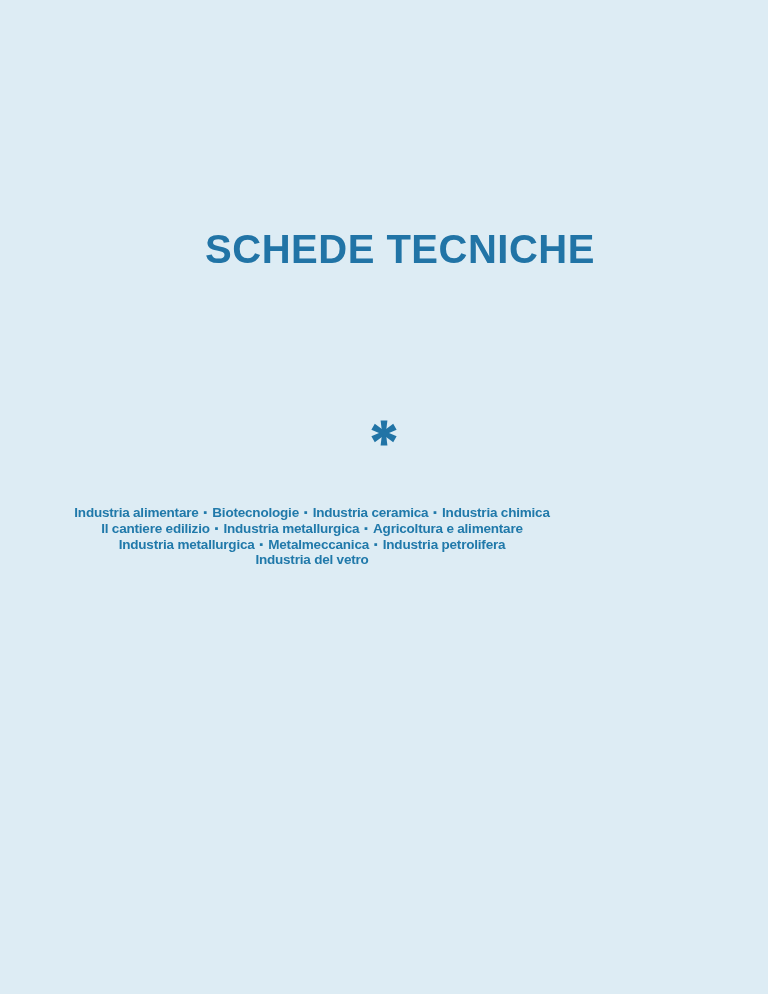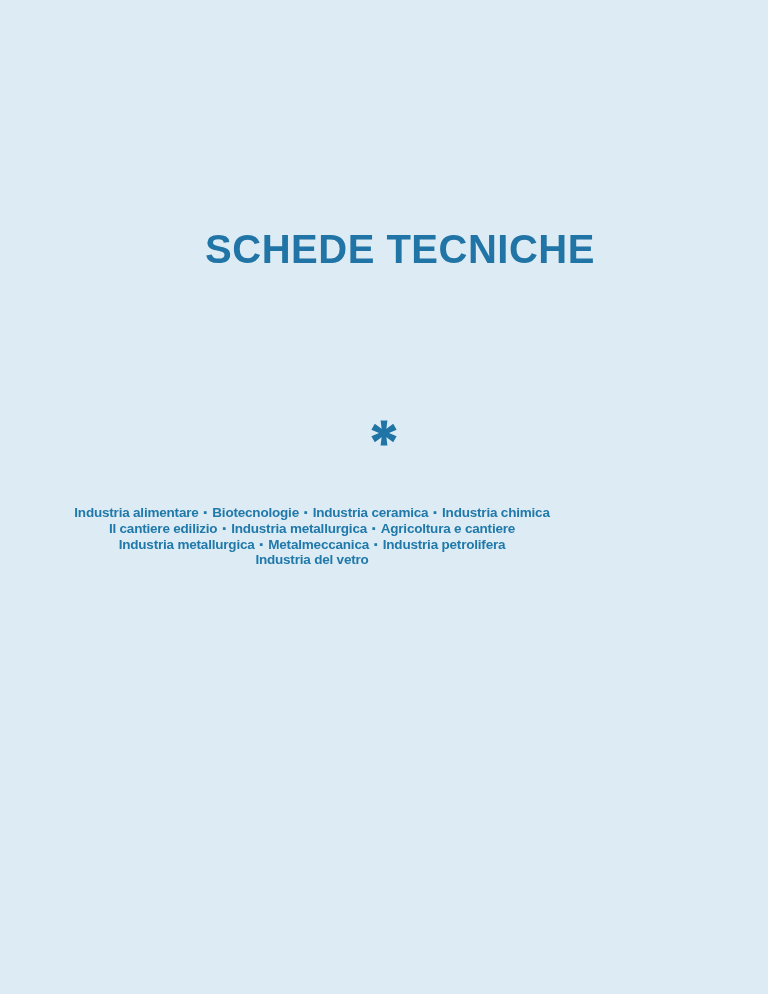--- a/index.html
+++ b/index.html
@@ -81,18 +81,18 @@
       <g id="ast" transform="translate(15,15)">
         <polygon class="ast-bar" points="-3.4,-12.6 3.4,-12.6 1.9,0 3.4,12.6 -3.4,12.6 -1.9,0" fill="#2174a6"></polygon>
         <polygon class="ast-bar" points="-3.4,-12.6 3.4,-12.6 1.9,0 3.4,12.6 -3.4,12.6 -1.9,0" transform="rotate(60)" fill="#2174a6"></polygon>
         <polygon class="ast-bar" points="-3.4,-12.6 3.4,-12.6 1.9,0 3.4,12.6 -3.4,12.6 -1.9,0" transform="rotate(120)" fill="#2174a6"></polygon>
       </g>
     </svg>
   </div>
 
   <div class="industries" id="industries">
       <div class="ind-line"><span>Industria alimentare</span><span class="bullet">▪</span><span>Biotecnologie</span><span class="bullet">▪</span><span>Industria ceramica</span><span class="bullet">▪</span><span>Industria chimica</span></div>
-      <div class="ind-line"><span>Il cantiere edilizio</span><span class="bullet">▪</span><span>Industria metallurgica</span><span class="bullet">▪</span><span>Agricoltura e cantiere</span></div>
+      <div class="ind-line"><span>Il cantiere edilizio</span><span class="bullet">▪</span><span>Industria metallurgica</span><span class="bullet">▪</span><span>Agricoltura e alimentare</span></div>
       <div class="ind-line"><span>Industria metallurgica</span><span class="bullet">▪</span><span>Metalmeccanica</span><span class="bullet">▪</span><span>Industria petrolifera</span></div>
       <div class="ind-line"><span>Industria del vetro</span></div>
     </div>
 
 </div>
 
 </body></html>

